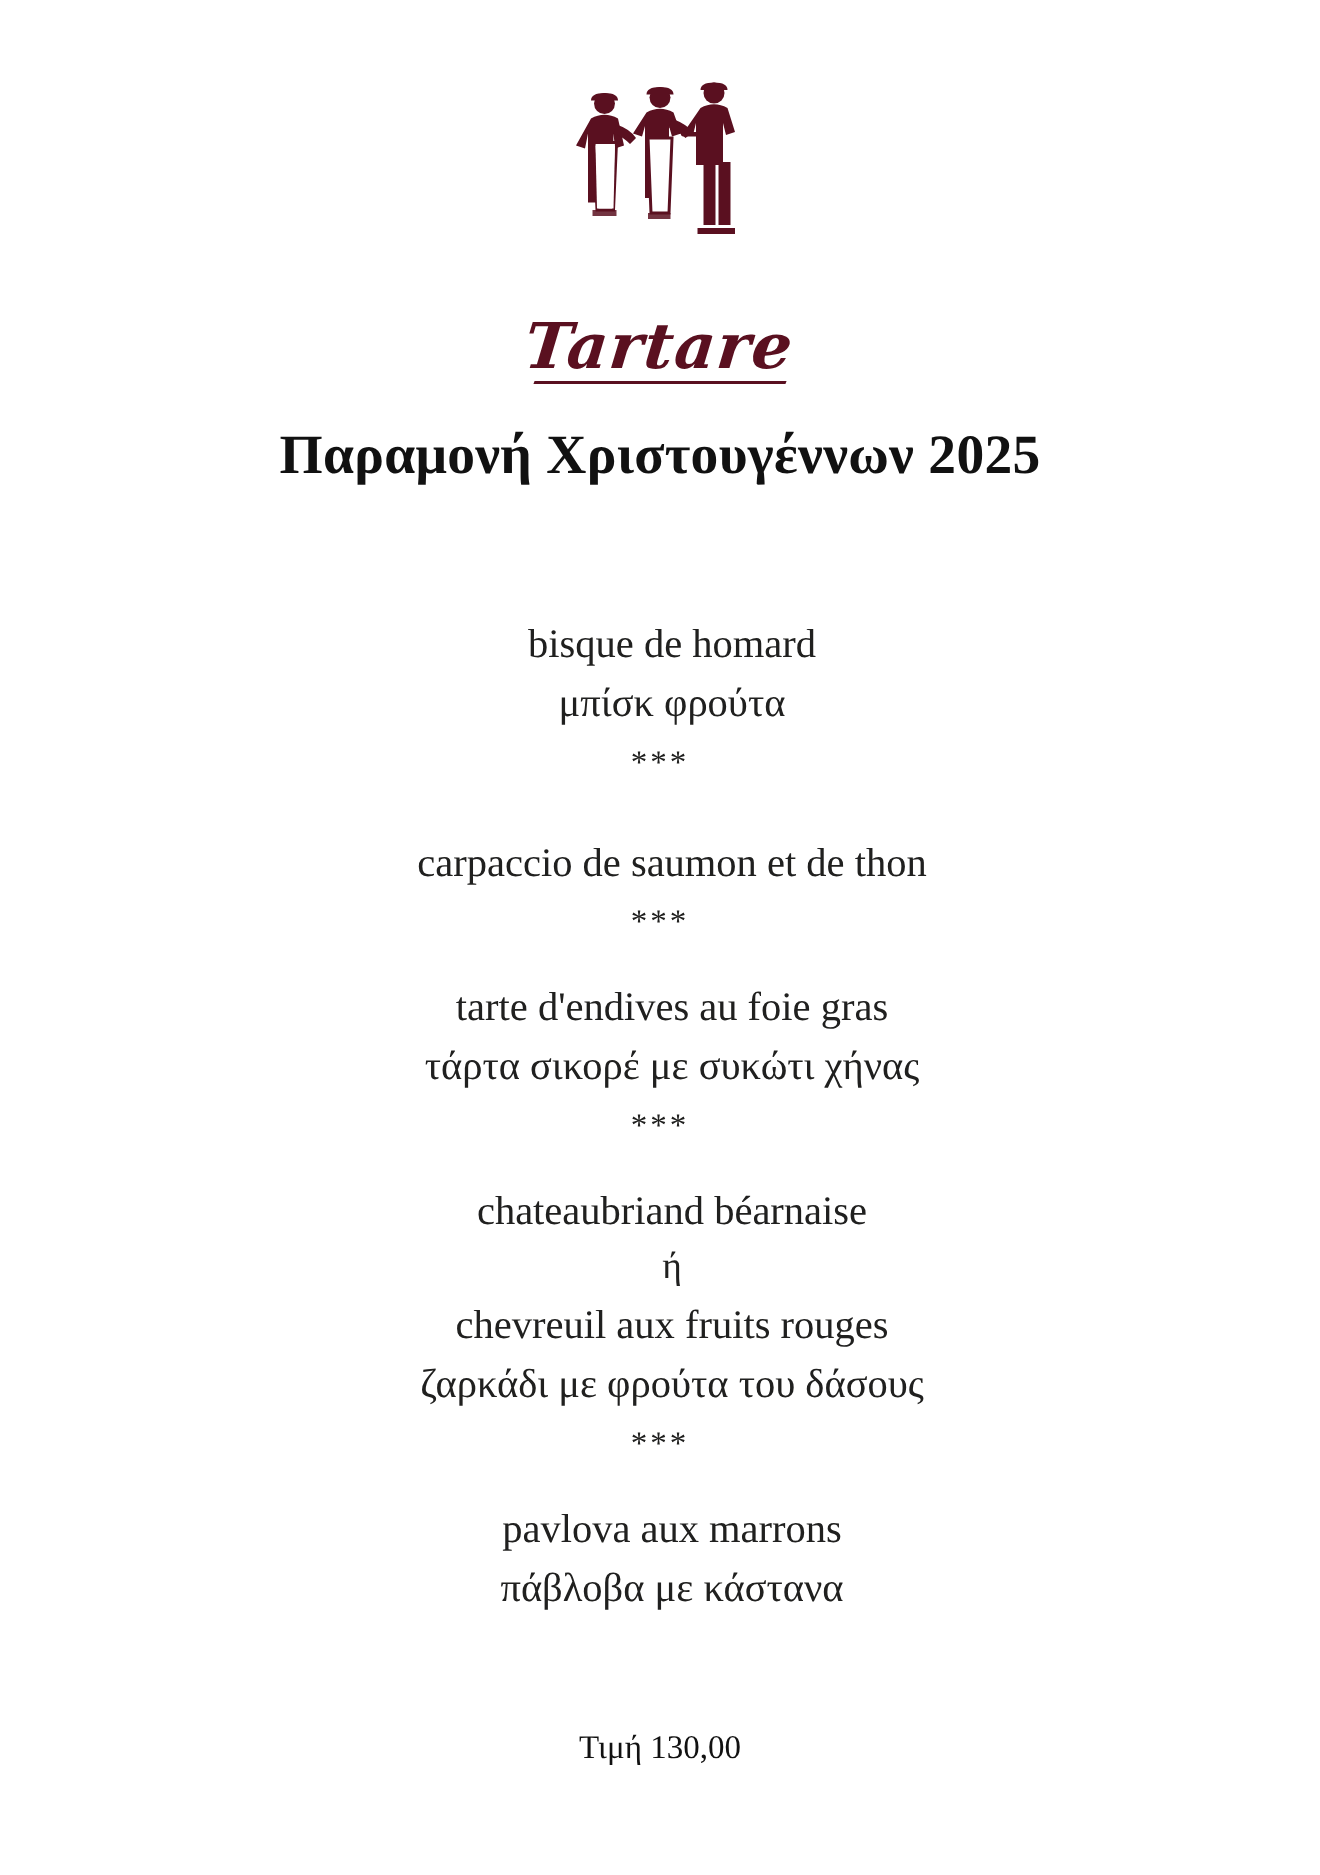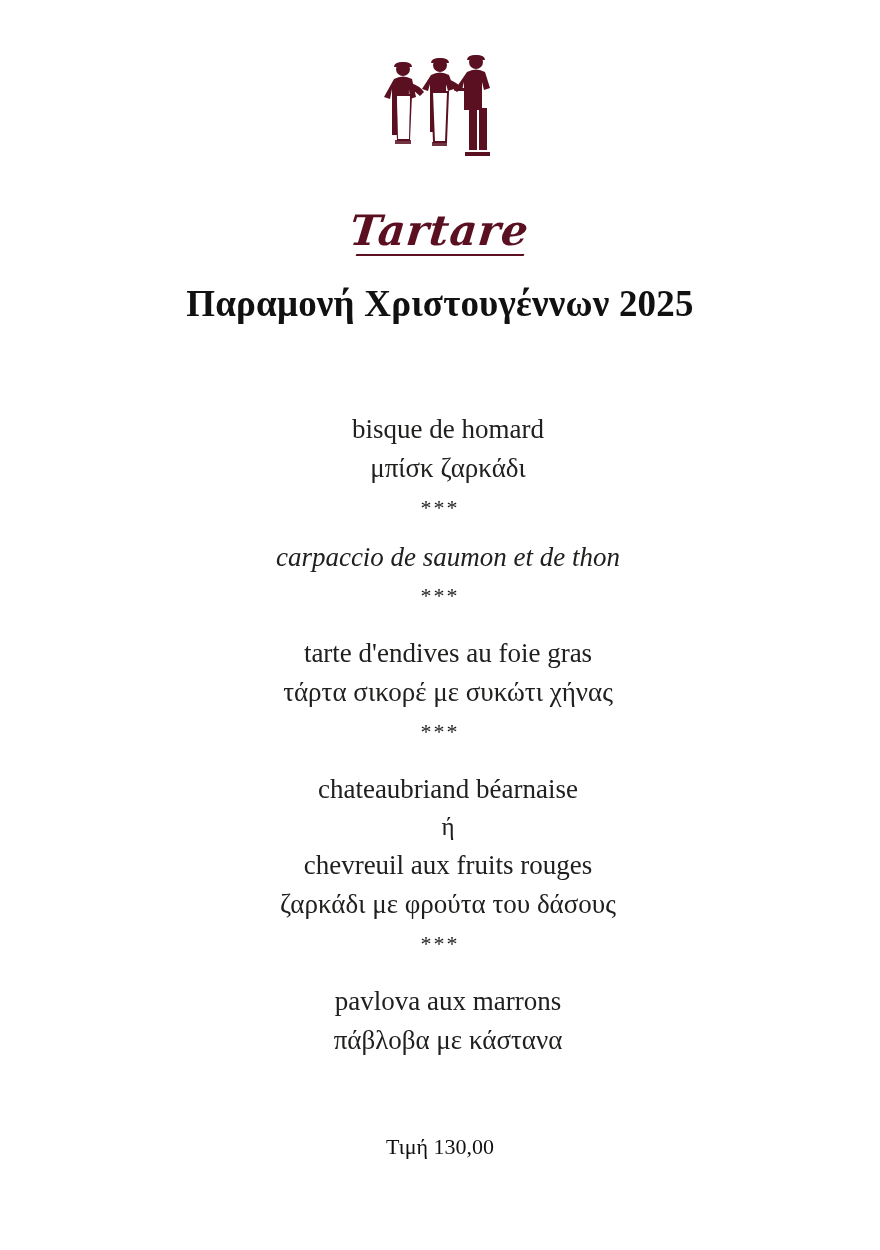--- a/index.html
+++ b/index.html
@@ -85,22 +85,21 @@
     font-size: 25px;
   }
   .sep {
     font-size: 22px;
     letter-spacing: 2px;
     color: #20201f;
     line-height: 1.5;
     margin: 2px 0 4px;
   }
   .gap-top {
-    margin-top: 14px;
-    font-style: italic;
+    margin-top: 32px;
   }
   .gap-small {
     margin-top: 22px;
   }
   
   .price {
     margin-top: 74px;
     font-size: 22px;
     color: #111111;
     text-align: left;
@@ -148,21 +147,21 @@
     <div class="logo-wordmark">Tartare</div>
     <div class="logo-rule"></div>
   </div>
 
   <h1 class="doc-title">Παραμονή Χριστουγέννων 2025</h1>
 
   <div class="menu">
 
     <div class="course">
       <div class="line">bisque de homard</div>
-      <div class="line greek">μπίσκ ζαρκάδι</div>
+      <div class="line greek">μπίσκ φρούτα</div>
     </div>
     <div class="sep">***</div>
 
     <div class="course gap-top">
       <div class="line">carpaccio de saumon et de thon</div>
     </div>
     <div class="sep">***</div>
 
     <div class="course gap-small">
       <div class="line">tarte d'endives au foie gras</div>

